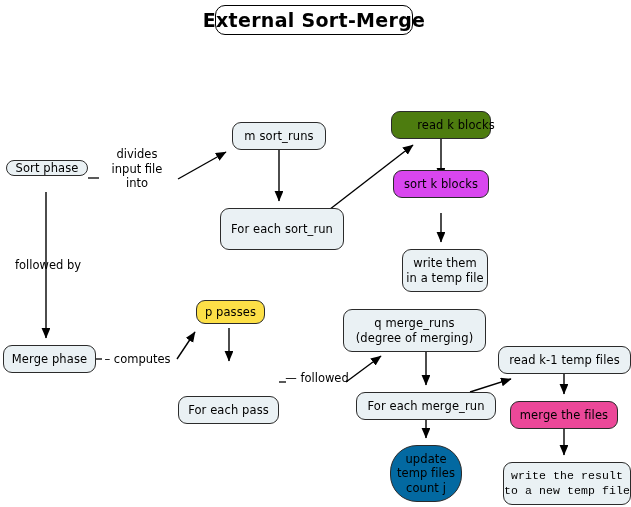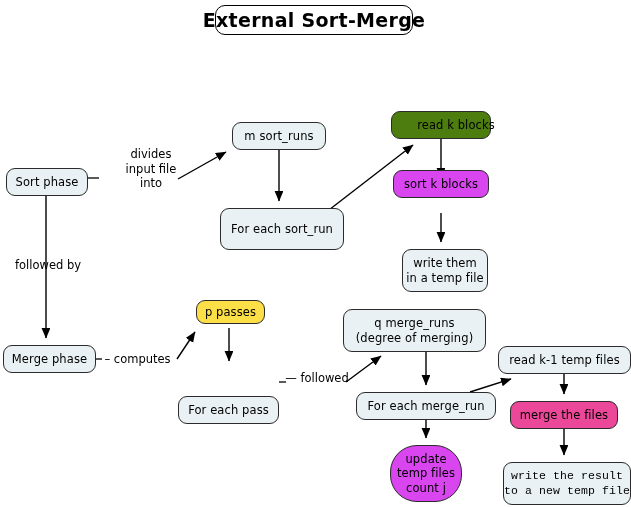--- a/index.html
+++ b/index.html
@@ -107,43 +107,43 @@
     <line x1="426" y1="420" x2="426" y2="438" stroke="#000000" stroke-width="1.4" marker-end="url(#ah)"></line>
 
     <line x1="470" y1="392" x2="511" y2="379" stroke="#000000" stroke-width="1.4" marker-end="url(#ah)"></line>
 
     <line x1="564" y1="374" x2="564" y2="394" stroke="#000000" stroke-width="1.4" marker-end="url(#ah)"></line>
 
     <line x1="564" y1="429" x2="564" y2="455" stroke="#000000" stroke-width="1.4" marker-end="url(#ah)"></line>
   </svg>
 
   <div id="nodes">
-      <div class="node" style="left: 6px; top: 168px; width: 82px; height: 28px; background: rgb(234, 241, 244); border-color: rgb(43, 43, 43); color: rgb(0, 0, 0);">Sort phase</div>
+      <div class="node" style="left: 6px; top: 160px; width: 82px; height: 16px; background: rgb(234, 241, 244); border-color: rgb(43, 43, 43); color: rgb(0, 0, 0);">Sort phase</div>
       <div class="node" style="left: 3px; top: 345px; width: 93px; height: 28px; background: rgb(234, 241, 244); border-color: rgb(43, 43, 43); color: rgb(0, 0, 0);">Merge phase</div>
       <div class="node" style="left: 232px; top: 122px; width: 94px; height: 28px; background: rgb(234, 241, 244); border-color: rgb(43, 43, 43); color: rgb(0, 0, 0);">m sort_runs</div>
       <div class="node" style="left: 220px; top: 208px; width: 124px; height: 42px; background: rgb(234, 241, 244); border-color: rgb(43, 43, 43); color: rgb(0, 0, 0);">For each sort_run</div>
       <div class="node" style="left: 391px; top: 111px; width: 100px; height: 28px; background: #4d7c0f; border-color: rgb(43, 43, 43); color: rgb(0, 0, 0); padding-left: 30px;">read k blocks</div>
       <div class="node" style="left: 393px; top: 170px; width: 96px; height: 28px; background: #d946ef; border-color: rgb(43, 43, 43); color: rgb(0, 0, 0);">sort k blocks</div>
       <div class="node" style="left: 402px; top: 249px; width: 86px; height: 43px; background: rgb(234, 241, 244); border-color: rgb(43, 43, 43); color: rgb(0, 0, 0);">write them
 in a temp file</div>
       <div class="node" style="left: 196px; top: 300px; width: 69px; height: 24px; background: #fde047; border-color: rgb(43, 43, 43); color: rgb(0, 0, 0);">p passes</div>
       <div class="node" style="left: 178px; top: 368px; width: 101px; height: 28px; background: rgb(234, 241, 244); border-color: rgb(43, 43, 43); color: rgb(0, 0, 0); margin-top: 28px;">For each pass</div>
       <div class="node" style="left: 343px; top: 309px; width: 143px; height: 43px; background: rgb(234, 241, 244); border-color: rgb(43, 43, 43); color: rgb(0, 0, 0);">q merge_runs
 (degree of merging)</div>
       <div class="node" style="left: 356px; top: 392px; width: 140px; height: 28px; background: rgb(234, 241, 244); border-color: rgb(43, 43, 43); color: rgb(0, 0, 0);">For each merge_run</div>
-      <div class="node" style="left: 390px; top: 445px; width: 72px; height: 57px; background: #d946ef; border-color: rgb(43, 43, 43); color: rgb(0, 0, 0); border-radius: 27px;">update
+      <div class="node" style="left: 390px; top: 445px; width: 72px; height: 57px; background: #0369a1; border-color: rgb(43, 43, 43); color: rgb(0, 0, 0); border-radius: 27px;">update
 temp files
 count j</div>
       <div class="node" style="left: 498px; top: 346px; width: 133px; height: 28px; background: rgb(234, 241, 244); border-color: rgb(43, 43, 43); color: rgb(0, 0, 0);">read k-1 temp files</div>
       <div class="node" style="left: 510px; top: 401px; width: 108px; height: 28px; background: #ec4899; border-color: rgb(43, 43, 43); color: rgb(0, 0, 0); text-align: right;">merge the files</div>
       <div class="node" style="left: 503px; top: 462px; width: 128px; height: 43px; background: rgb(234, 241, 244); border-color: rgb(43, 43, 43); color: rgb(0, 0, 0); font-family: Liberation Mono, monospace;">write the result
 to a new temp file</div>
     </div>
   <div id="edge-labels">
-      <div class="edge-label" style="left: 112px; top: 147px; width: 78px;">divides
+      <div class="edge-label" style="left: 98px; top: 147px; width: 78px;">divides
 input file
 into</div>
       <div class="edge-label" style="left: 8px; top: 258px; width: 80px;">followed by</div>
       <div class="edge-label" style="left: 100px; top: 352px; width: 75px;">– computes</div>
       <div class="edge-label" style="left: 281px; top: 371px; width: 72px;">— followed</div>
     </div>
 
 </div>
 
 </body></html>

